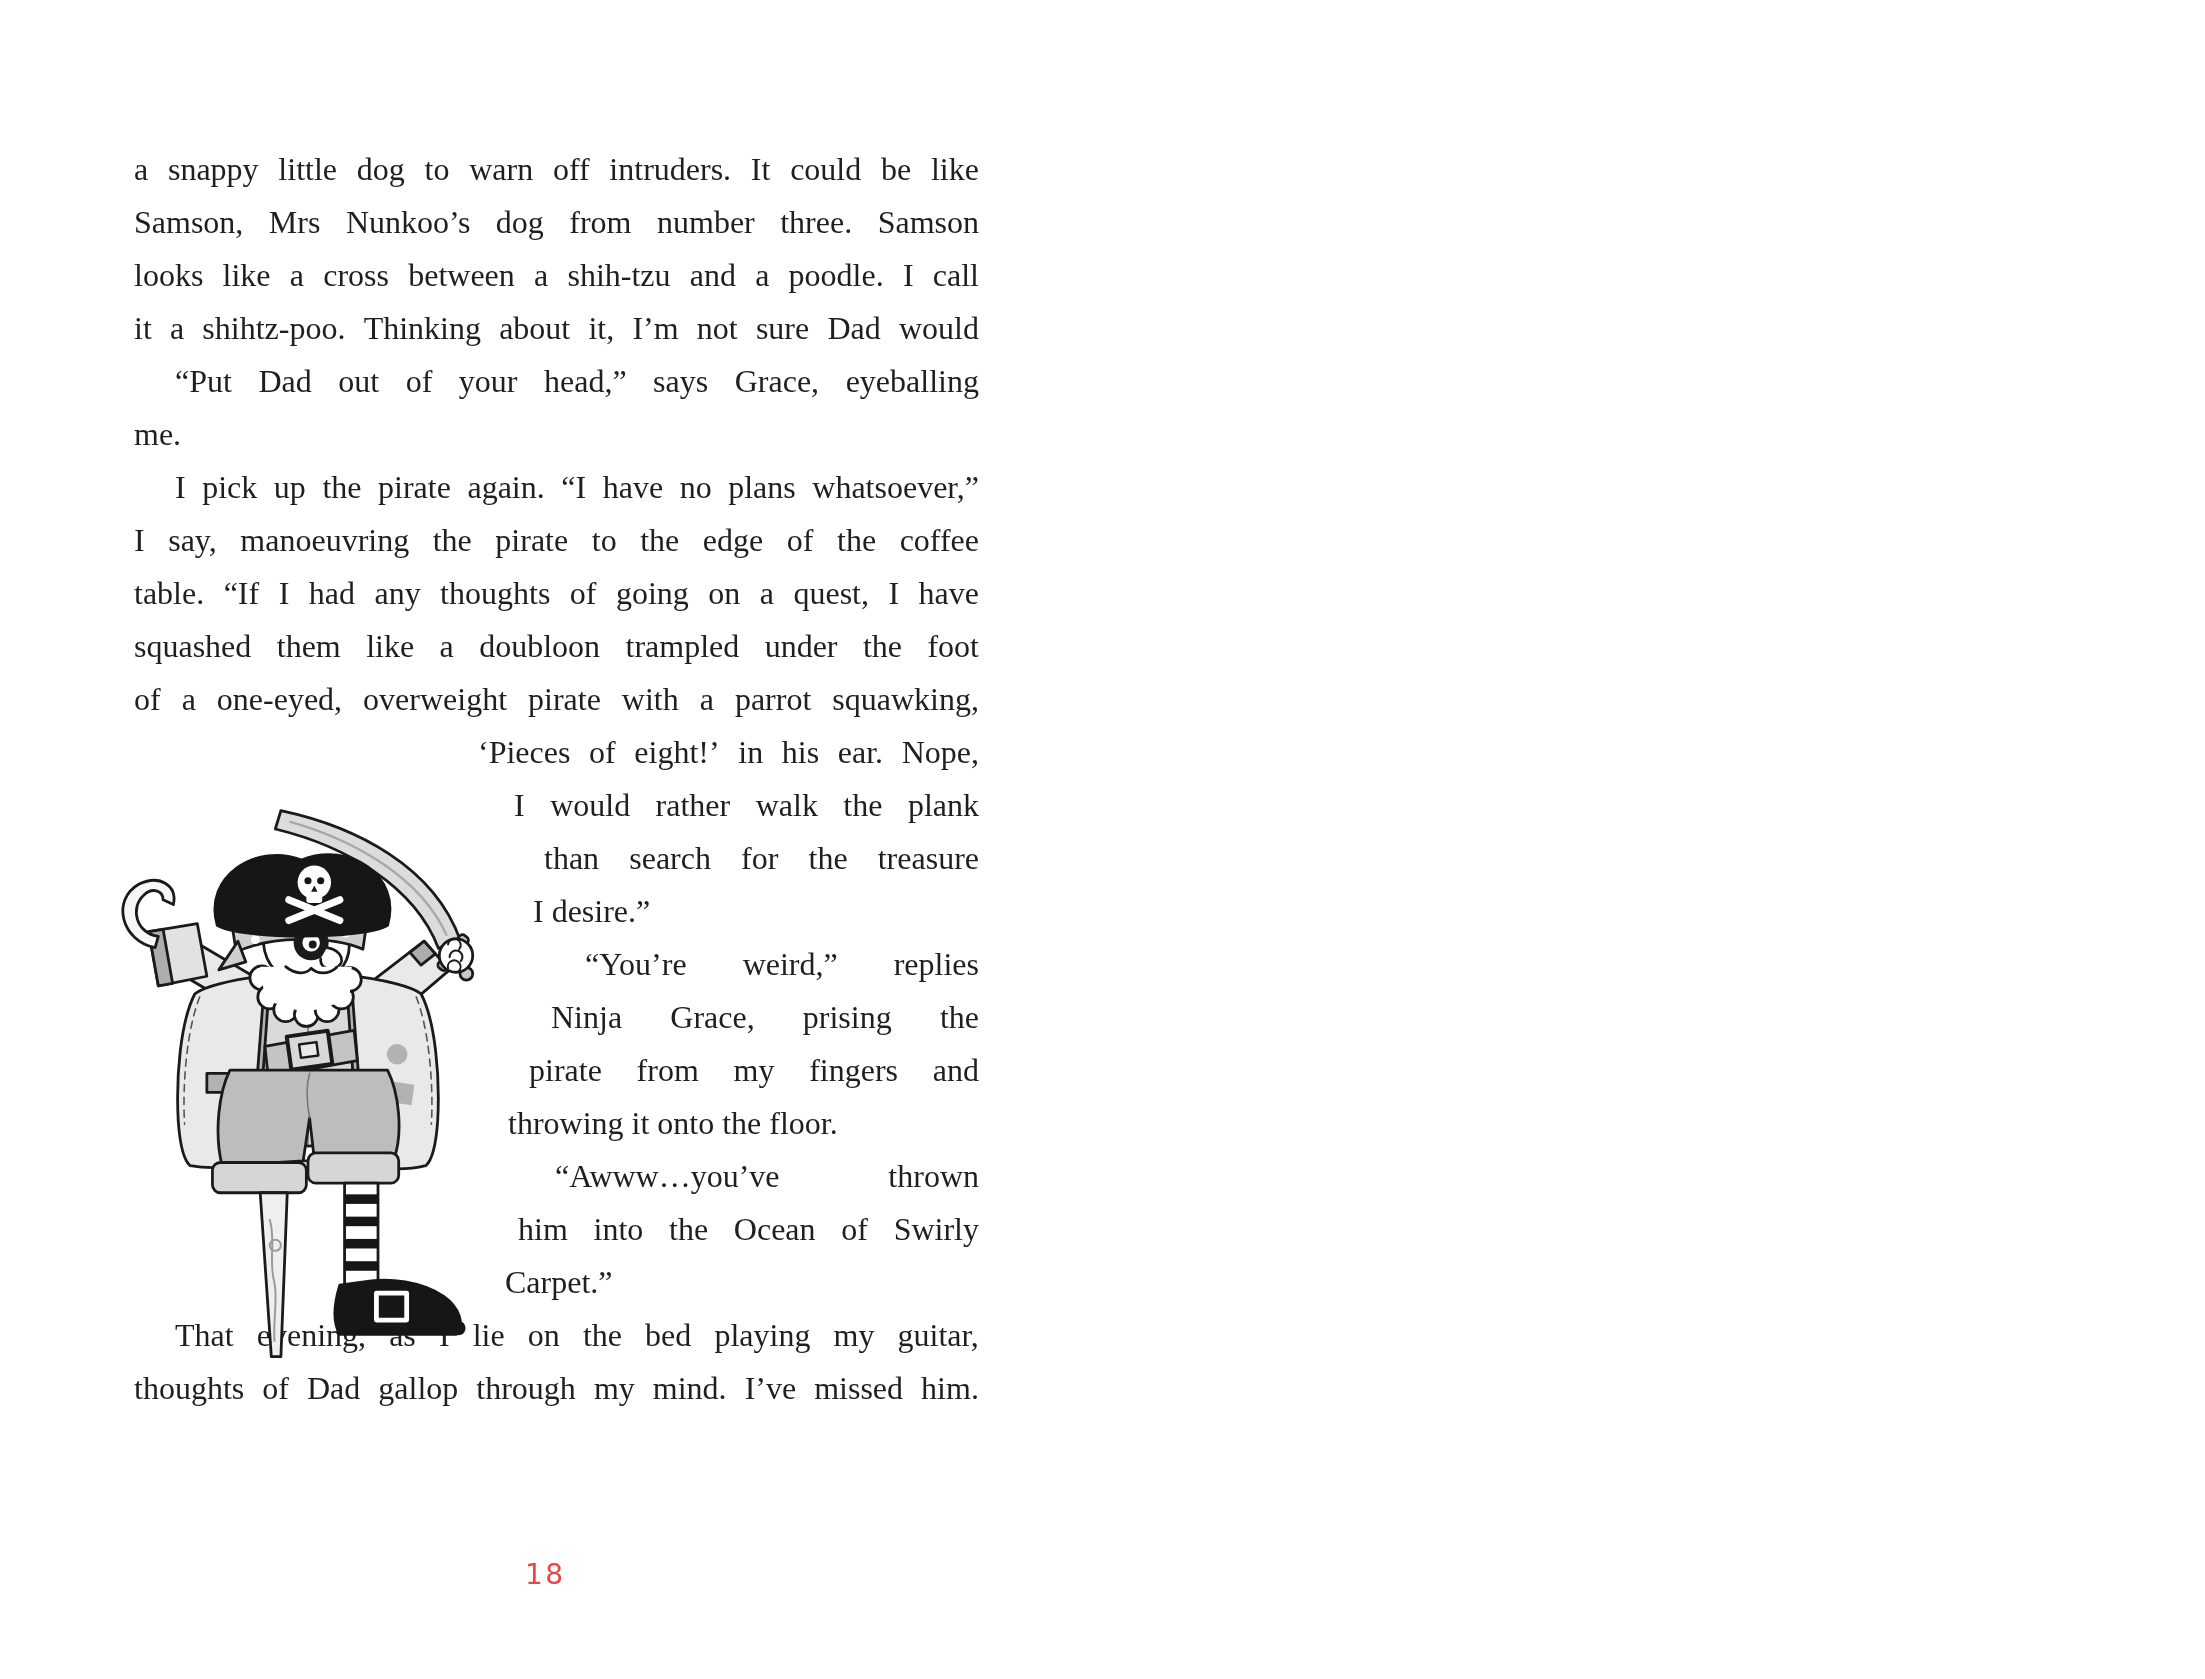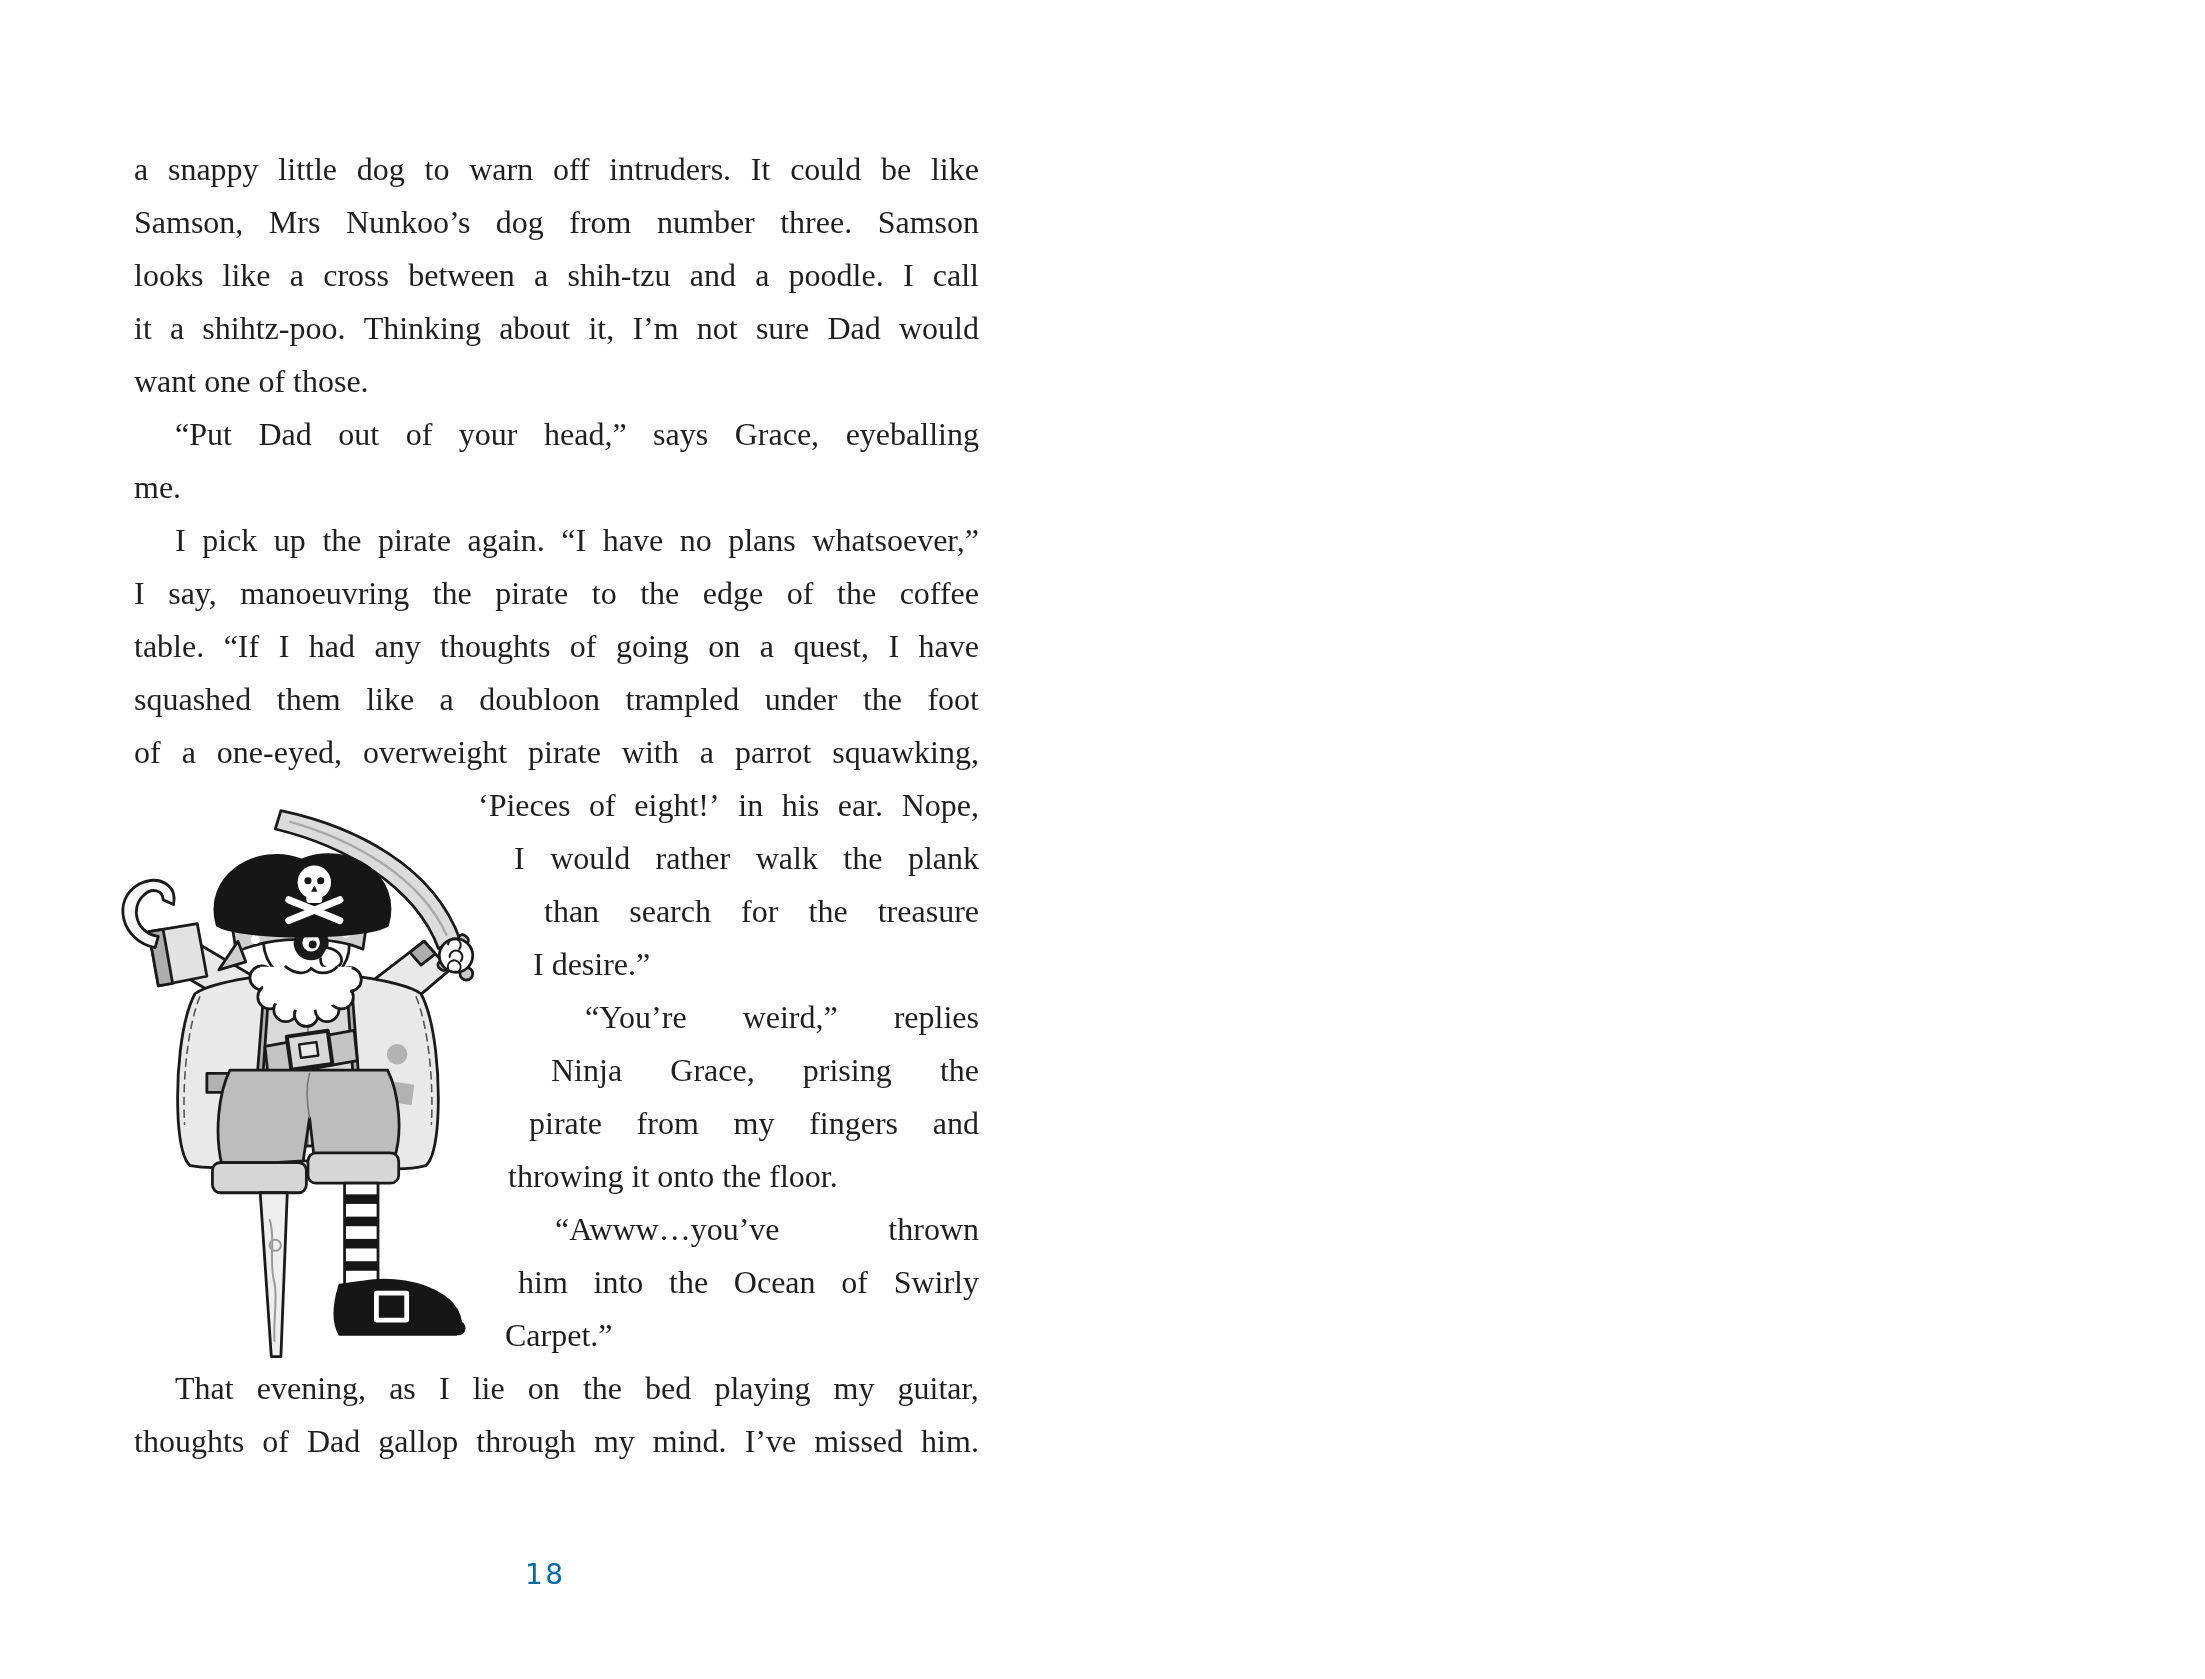--- a/index.html
+++ b/index.html
@@ -33,21 +33,21 @@
     line-height:normal;
   }
   .ln.l{text-align:left;}
   .ln.ind{padding-left:41px;}
 
   .pagenum{
     position:absolute;
     font-family:"DejaVu Sans","Liberation Sans",sans-serif;
     font-size:28px;
     letter-spacing:2.4px;
-    color:#0369a1;
+    color:#ef4444;
   }
   #left-pagenum{left:525px;top:1558px;}
 
   #pirate{position:absolute;left:101px;top:805px;width:398px;height:559px;}
 </style>
 </head>
 <body>
 
 <div id="canvas">
 
@@ -97,21 +97,20 @@
           <span>shihtz-poo.</span>
           <span>Thinking</span>
           <span>about</span>
           <span>it,</span>
           <span>I’m</span>
           <span>not</span>
           <span>sure</span>
           <span>Dad</span>
           <span>would</span>
         </div>
-        <div class="ln l">want one of those.</div>
         <div class="ln j ind">
           <span>“Put</span>
           <span>Dad</span>
           <span>out</span>
           <span>of</span>
           <span>your</span>
           <span>head,”</span>
           <span>says</span>
           <span>Grace,</span>
           <span>eyeballing</span>

